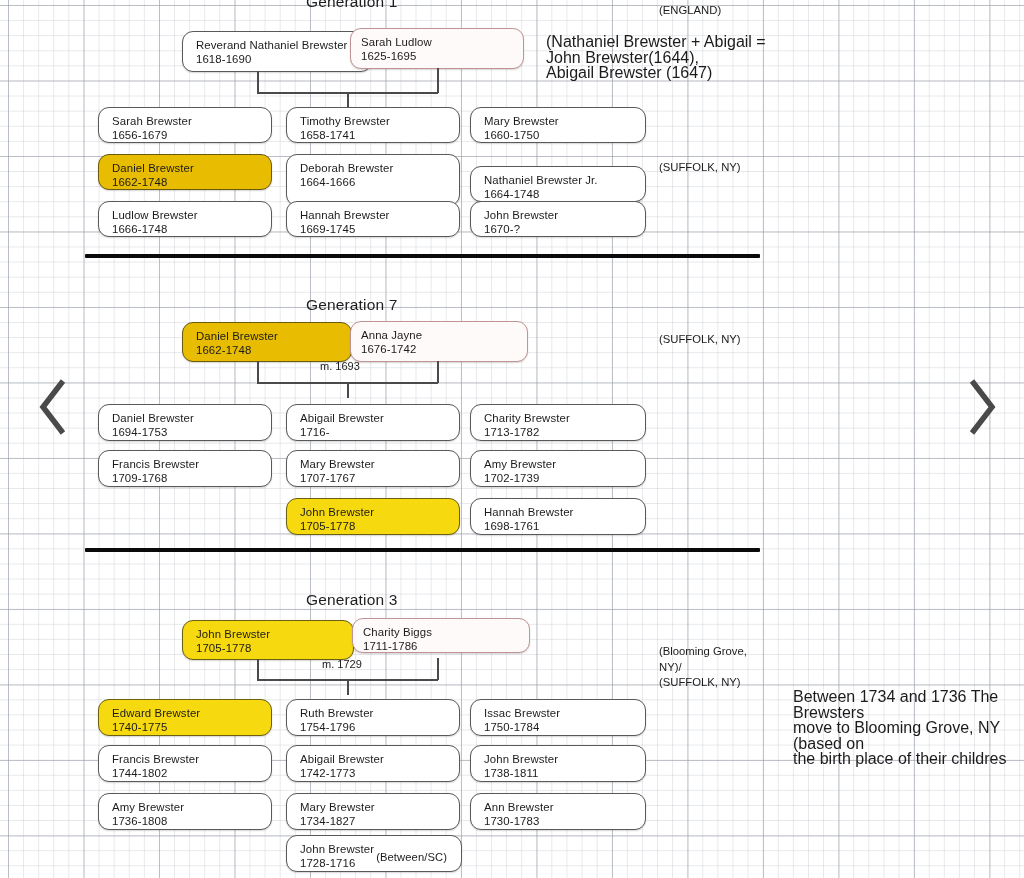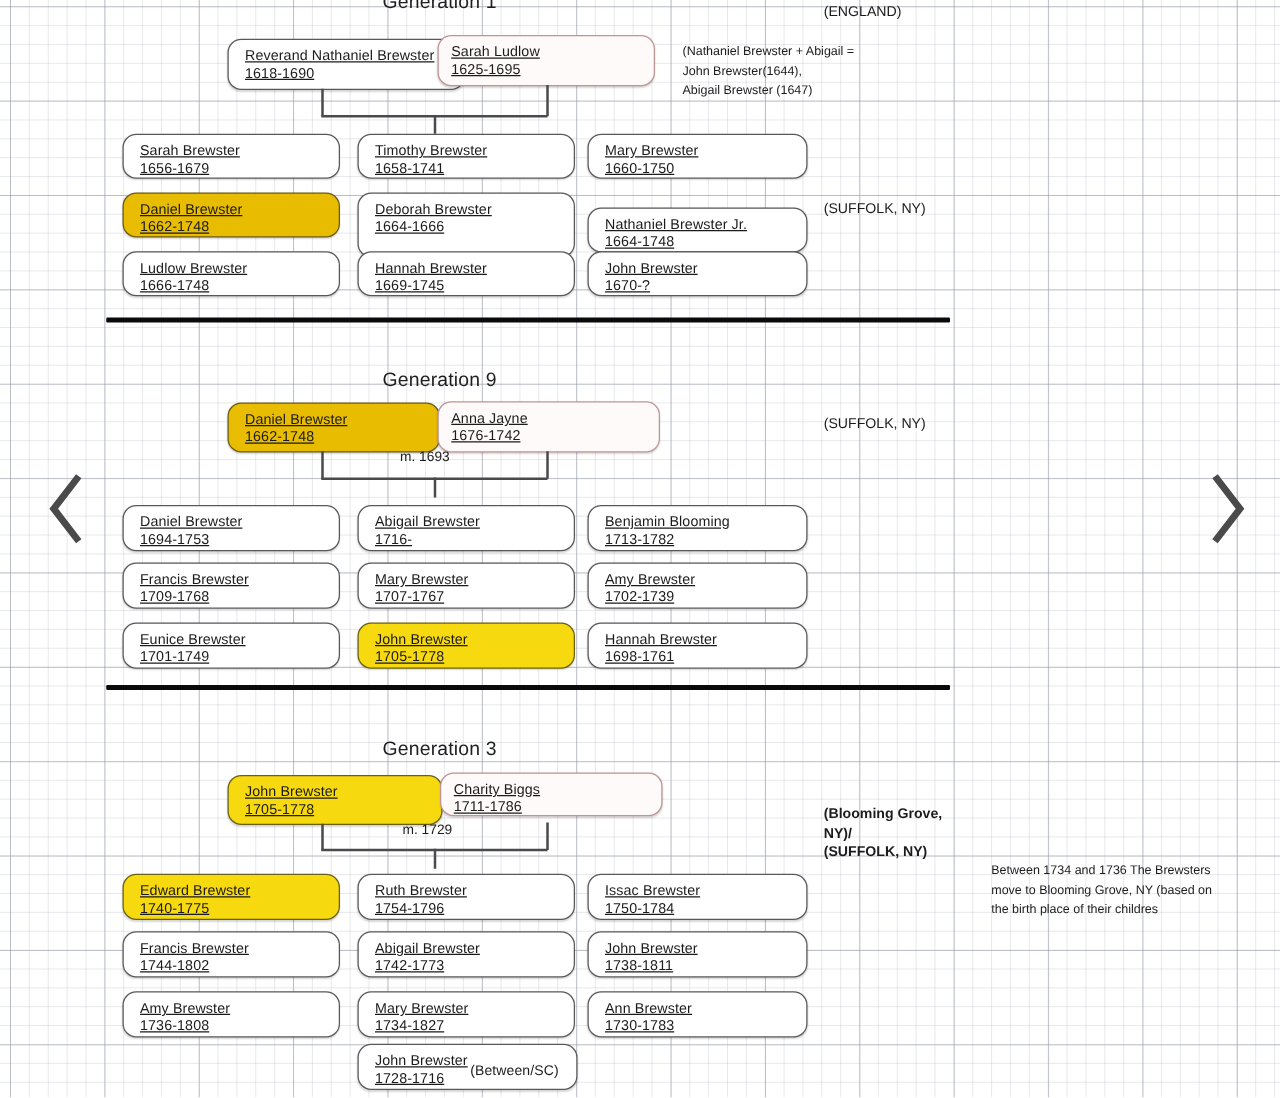--- a/index.html
+++ b/index.html
@@ -36,21 +36,20 @@
     border: 1.4px solid #595959;
     border-radius: 11px;
     background: #ffffff;
     padding: 6px 0 0 13px;
     font-size: 11.4px;
     line-height: 14.4px;
     color: #1b1b1b;
     letter-spacing: 0.1px;
     box-shadow: 0 1px 1.5px rgba(0,0,0,0.16);
     overflow: hidden;
-    text-decoration: underline;
   }
   .node .nm { display:block; white-space: nowrap; }
   .node .dt { display:block; white-space: nowrap; }
 
   .node.gold   { background:#e8bc00; border-color:#6a5a10; }
   .node.yellow { background:#f7d90f; border-color:#6a6010; }
   .node.spouse { background:#fffafa; border-color:#c09494;padding-left:10px; }
 
   .node .inline-tag {
     position: absolute;
@@ -86,21 +85,21 @@
     position: absolute;
     font-size: 11px;
     color: #1b1b1b;
     white-space: nowrap;
     background: transparent;
   }
 
   
   .annot {
     position: absolute;
-    font-size: 10px;
+    font-size: 16px;
     line-height: 15.5px;
     color: #1b1b1b;
     white-space: pre-line;
   }
   .loc {
     position: absolute;
     font-size: 11.3px;
     line-height: 15.5px;
     color: #1b1b1b;
     white-space: pre-line;
@@ -189,21 +188,21 @@
     <span class="nm">Hannah Brewster</span>
     <span class="dt">1669-1745</span>
   </div>
   <div class="node" style="left:470px; top:201px; width:176px; height:36px;">
     <span class="nm">John Brewster</span>
     <span class="dt">1670-?</span>
   </div>
 
   <div class="sep" style="left:85px; top:254px; width:675px;"></div>
 
-  <div class="gen-title" style="left:306px; top:296px;">Generation 9</div>
+  <div class="gen-title" style="left:306px; top:296px;">Generation 7</div>
 
   <div class="loc" style="left:659px; top:332px;">(SUFFOLK, NY)</div>
 
   <div class="node gold" style="left:182px; top:322px; width:170px; height:40px;">
     <span class="nm">Daniel Brewster</span>
     <span class="dt">1662-1748</span>
   </div>
   <div class="node spouse" style="left:350px; top:321px; width:178px; height:41px;">
     <span class="nm">Anna Jayne</span>
     <span class="dt">1676-1742</span>
@@ -217,55 +216,51 @@
 
   <div class="node" style="left:98px;  top:404px; width:174px; height:37px;">
     <span class="nm">Daniel Brewster</span>
     <span class="dt">1694-1753</span>
   </div>
   <div class="node" style="left:286px; top:404px; width:174px; height:37px;">
     <span class="nm">Abigail Brewster</span>
     <span class="dt">1716-</span>
   </div>
   <div class="node" style="left:470px; top:404px; width:176px; height:37px;">
-    <span class="nm">Benjamin Blooming</span>
+    <span class="nm">Charity Brewster</span>
     <span class="dt">1713-1782</span>
   </div>
 
   <div class="node" style="left:98px;  top:450px; width:174px; height:37px;">
     <span class="nm">Francis Brewster</span>
     <span class="dt">1709-1768</span>
   </div>
   <div class="node" style="left:286px; top:450px; width:174px; height:37px;">
     <span class="nm">Mary Brewster</span>
     <span class="dt">1707-1767</span>
   </div>
   <div class="node" style="left:470px; top:450px; width:176px; height:37px;">
     <span class="nm">Amy Brewster</span>
     <span class="dt">1702-1739</span>
   </div>
 
-  <div class="node" style="left:98px;  top:498px; width:174px; height:37px;">
-    <span class="nm">Eunice Brewster</span>
-    <span class="dt">1701-1749</span>
-  </div>
   <div class="node yellow" style="left:286px; top:498px; width:174px; height:37px;">
     <span class="nm">John Brewster</span>
     <span class="dt">1705-1778</span>
   </div>
   <div class="node" style="left:470px; top:498px; width:176px; height:37px;">
     <span class="nm">Hannah Brewster</span>
     <span class="dt">1698-1761</span>
   </div>
 
   <div class="sep" style="left:85px; top:548px; width:675px;"></div>
 
   <div class="gen-title" style="left:306px; top:591px;">Generation 3</div>
 
-  <div class="loc" style="left:659px; top:644px;font-weight:bold;">(Blooming Grove,
+  <div class="loc" style="left:659px; top:644px;">(Blooming Grove,
 NY)/
 (SUFFOLK, NY)</div>
 
   <div class="node yellow" style="left:182px; top:620px; width:172px; height:40px;">
     <span class="nm">John Brewster</span>
     <span class="dt">1705-1778</span>
   </div>
   <div class="node spouse" style="left:352px; top:618px; width:178px; height:35px;">
     <span class="nm">Charity Biggs</span>
     <span class="dt">1711-1786</span>

